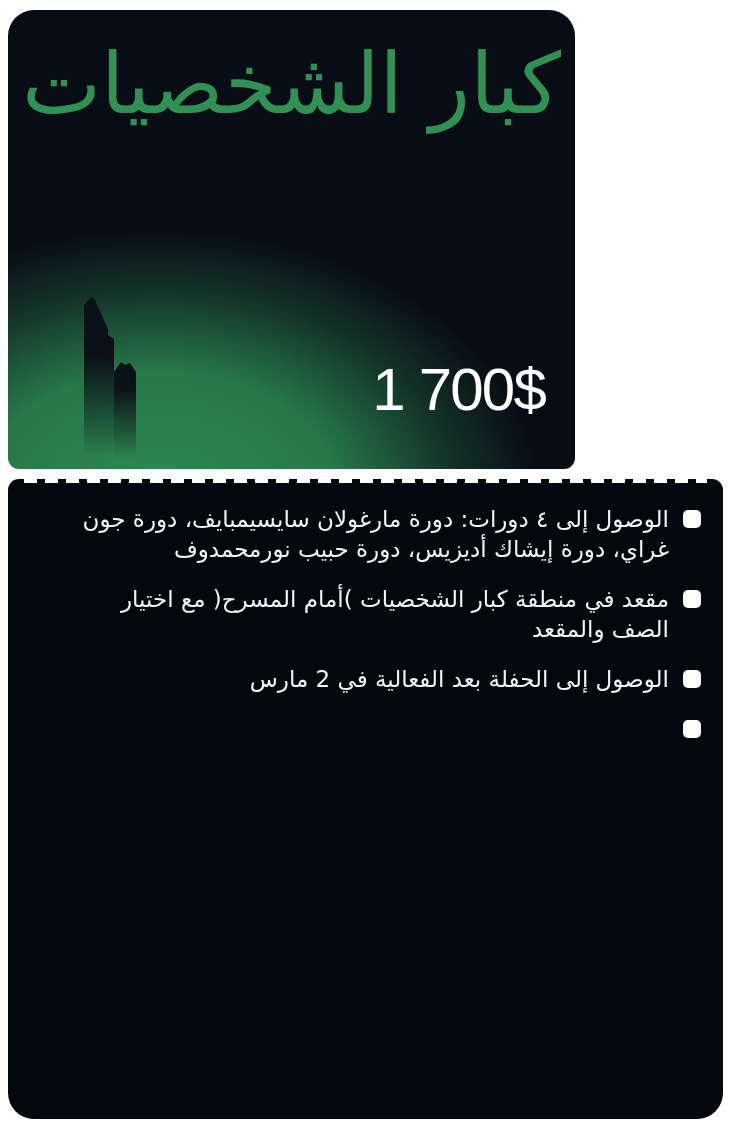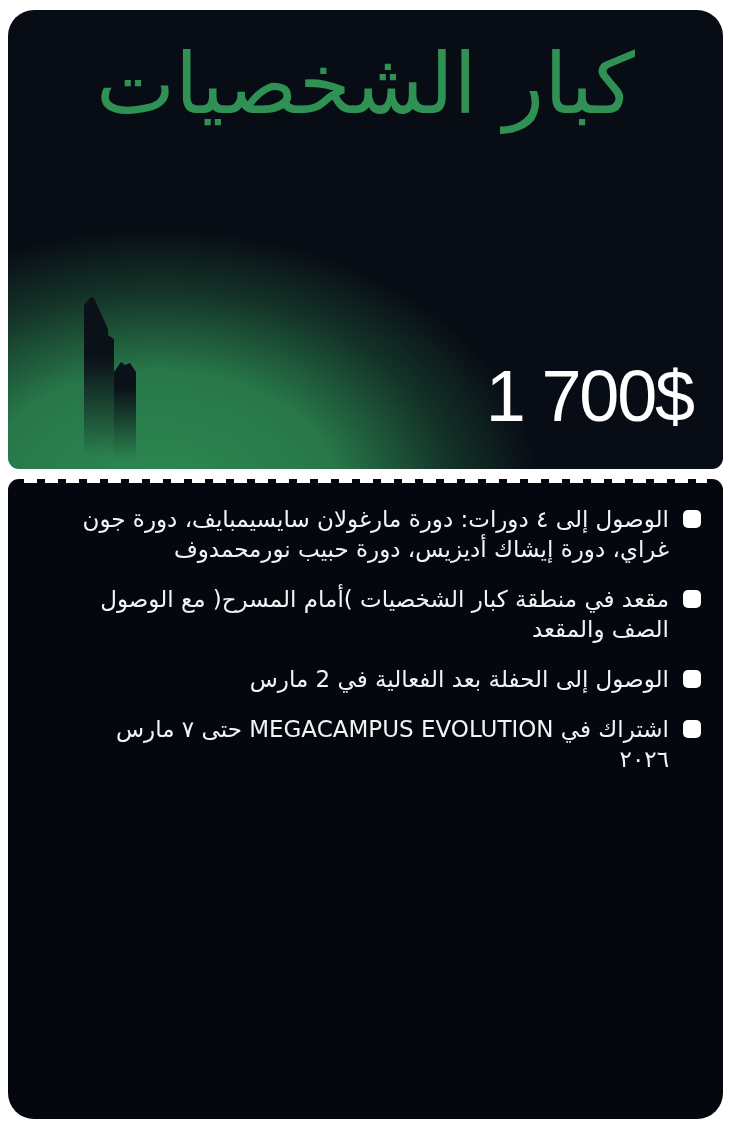--- a/index.html
+++ b/index.html
@@ -14,21 +14,21 @@
   *{margin:0;padding:0;box-sizing:border-box;}
   html,body{width:731px;height:1126px;overflow:hidden;}
   body{
     background:var(--page_bg);
     font-family:"DejaVu Sans",sans-serif;
     position:relative;
   }
   .ticket{position:absolute;left:8px;top:10px;width:715px;height:1109px;}
   
   .card-top{
-    position:absolute;left:0;top:0;width:715px;height:459px;
+    position:absolute;left:0;top:0;width:567px;height:459px;
     border-radius:26px 26px 11px 11px;
     background:
       radial-gradient(480px 340px at 150px 490px,
         var(--glow_green) 0%,
         rgba(45,138,82,0.85) 38%,
         rgba(45,138,82,0.30) 62%,
         rgba(45,138,82,0) 80%),
       var(--card_bg_top);
     overflow:hidden;
   }
@@ -50,21 +50,21 @@
   }
   .tower-2{
     left:106px;top:342px;width:22px;height:116px;
     background:linear-gradient(180deg,#0b1118 0%,#0b1118 30%,rgba(11,17,24,0) 92%);
     clip-path:polygon(0 20px,7px 10px,11px 13px,16px 11px,22px 20px,22px 116px,0 116px);
   }
   .price{
     position:absolute;right:30px;top:350px;
     direction:ltr;
     font-family:"Liberation Sans",sans-serif;
-    font-size:72px;line-height:1;letter-spacing:-0.03em;
+    font-size:60px;line-height:1;letter-spacing:-0.03em;
     color:#ffffff;font-weight:400;
     white-space:nowrap;
   }
   
   .perforation-dashes{
     position:absolute;left:16px;top:465px;width:683px;height:8px;
     background:repeating-linear-gradient(90deg,
       #ffffff 0px,#ffffff 13px,
       rgba(255,255,255,0) 13px,rgba(255,255,255,0) 21px);
     z-index:3;
@@ -123,28 +123,26 @@
 
   <div class="card-bottom">
     <ul class="benefits-list">
         <li class="benefit-item">
           <span class="bullet-square"></span>
           <span class="benefit-text">الوصول إلى ٤ دورات: دورة مارغولان سايسيمبايف، دورة جون
 غراي، دورة إيشاك أديزيس، دورة حبيب نورمحمدوف</span>
         </li>
         <li class="benefit-item">
           <span class="bullet-square"></span>
-          <span class="benefit-text">مقعد في منطقة كبار الشخصيات )أمام المسرح( مع الوصول
+          <span class="benefit-text">مقعد في منطقة كبار الشخصيات )أمام المسرح( مع اختيار
 الصف والمقعد</span>
         </li>
         <li class="benefit-item">
           <span class="bullet-square"></span>
           <span class="benefit-text">الوصول إلى الحفلة بعد الفعالية في 2 مارس</span>
         </li>
         <li class="benefit-item">
           <span class="bullet-square"></span>
-          <span class="benefit-text">اشتراك في MEGACAMPUS EVOLUTION حتى ٧ مارس
-٢٠٢٦</span>
         </li>
       </ul>
   </div>
 
 </div>
 
 </body></html>

